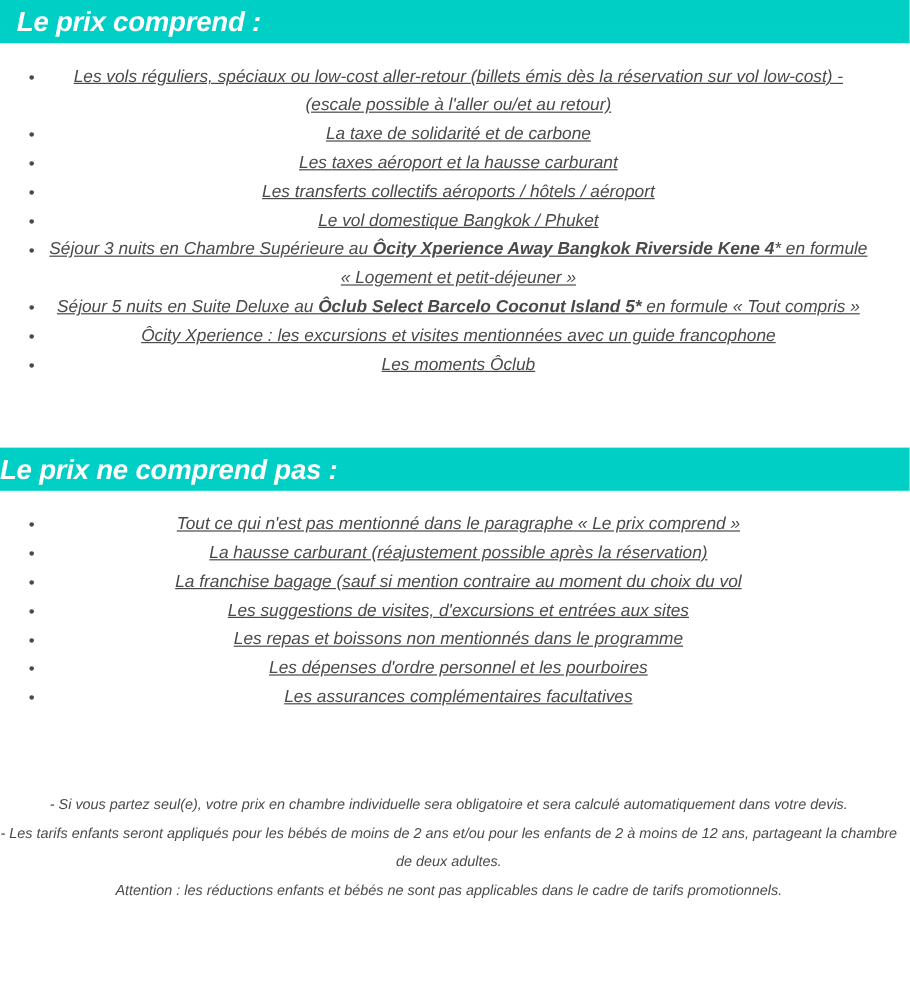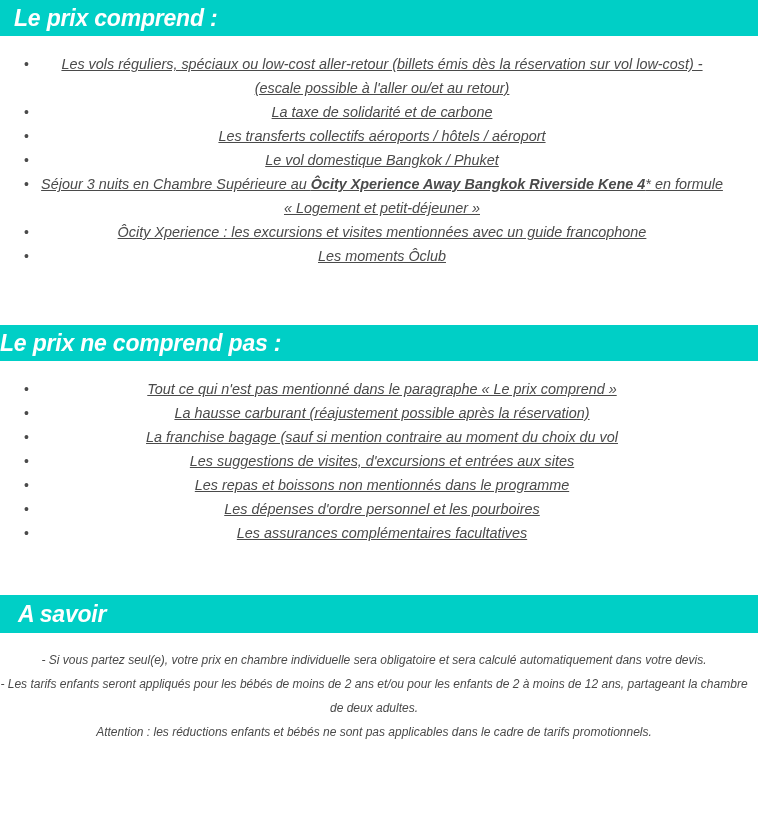--- a/index.html
+++ b/index.html
@@ -102,23 +102,25 @@
 
 <div class="page">
 
   <div class="section-header h1">
     <span class="hdr-text">Le prix comprend :</span>
   </div>
 
   <ul class="bullet-list list-block-1">
     <li class="bullet-item">Les vols réguliers, spéciaux ou low-cost aller-retour (billets émis dès la réservation sur vol low-cost) - (escale possible à l'aller ou/et au retour)</li>
     <li class="bullet-item">La taxe de solidarité et de carbone</li>
+    <li class="bullet-item">Les taxes aéroport et la hausse carburant</li>
     <li class="bullet-item">Les transferts collectifs aéroports / hôtels / aéroport</li>
     <li class="bullet-item">Le vol domestique Bangkok / Phuket</li>
     <li class="bullet-item"><span>Séjour 3 nuits en Chambre Supérieure au </span><b>Ôcity Xperience Away Bangkok Riverside Kene 4</b><span>* en formule « Logement et petit-déjeuner »</span></li>
+    <li class="bullet-item"><span>Séjour 5 nuits en Suite Deluxe au </span><b>Ôclub Select Barcelo Coconut Island 5*</b><span> en formule « Tout compris »</span></li>
     <li class="bullet-item">Ôcity Xperience : les excursions et visites mentionnées avec un guide francophone</li>
     <li class="bullet-item">Les moments Ôclub</li>
   </ul>
 
   <div class="spacer-1"></div>
 
   <div class="section-header h2">
     <span class="hdr-text">Le prix ne comprend pas :</span>
   </div>
 
@@ -127,23 +129,20 @@
     <li class="bullet-item">La hausse carburant (réajustement possible après la réservation)</li>
     <li class="bullet-item">La franchise bagage (sauf si mention contraire au moment du choix du vol</li>
     <li class="bullet-item">Les suggestions de visites, d'excursions et entrées aux sites</li>
     <li class="bullet-item">Les repas et boissons non mentionnés dans le programme</li>
     <li class="bullet-item">Les dépenses d'ordre personnel et les pourboires</li>
     <li class="bullet-item">Les assurances complémentaires facultatives</li>
   </ul>
 
   <div class="spacer-2"></div>
 
-  <div class="section-header h3">
-    <span class="hdr-text">A savoir</span>
-  </div>
 
   <div class="notes">
     <p class="note-line">- Si vous partez seul(e), votre prix en chambre individuelle sera obligatoire et sera calculé automatiquement dans votre devis.</p>
     <p class="note-line">- Les tarifs enfants seront appliqués pour les bébés de moins de 2 ans et/ou pour les enfants de 2 à moins de 12 ans, partageant la chambre de deux adultes.</p>
     <p class="note-line">Attention : les réductions enfants et bébés ne sont pas applicables dans le cadre de tarifs promotionnels.</p>
   </div>
 
 </div>
 
 </body></html>

